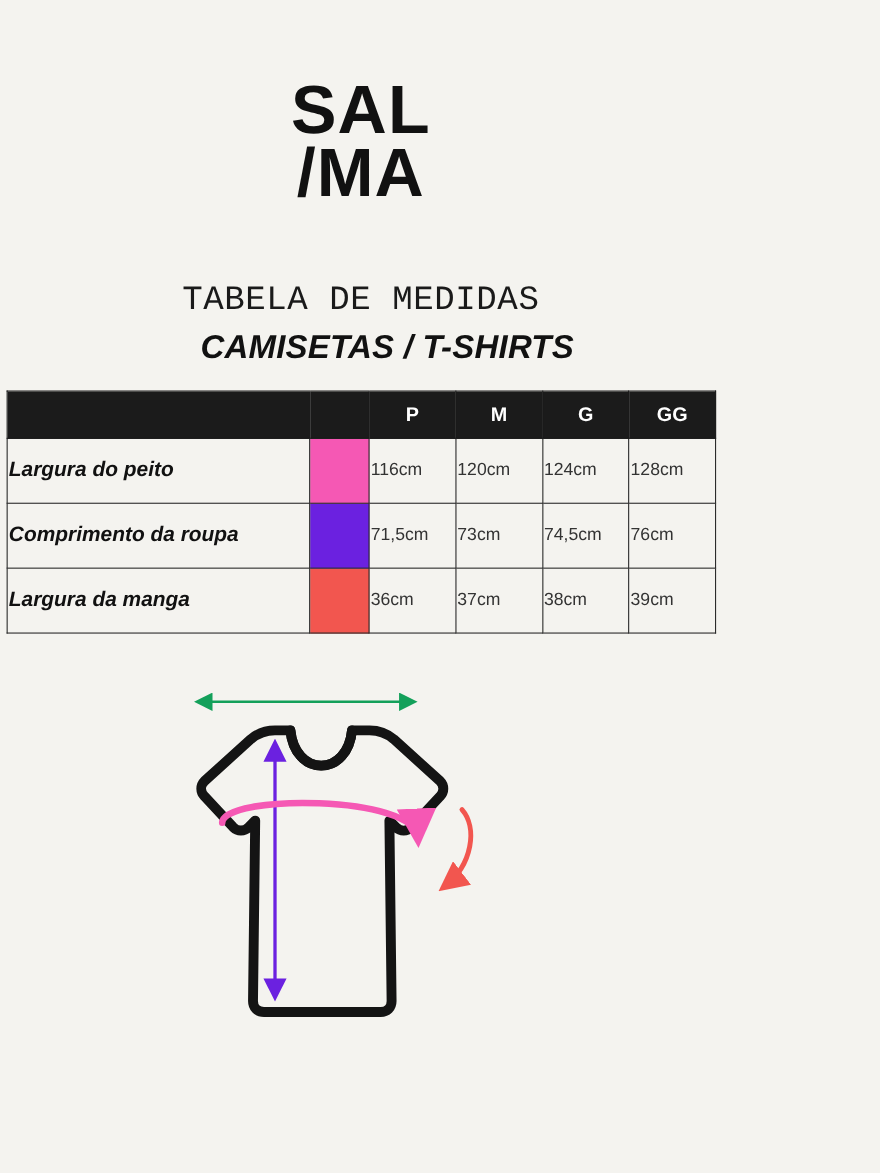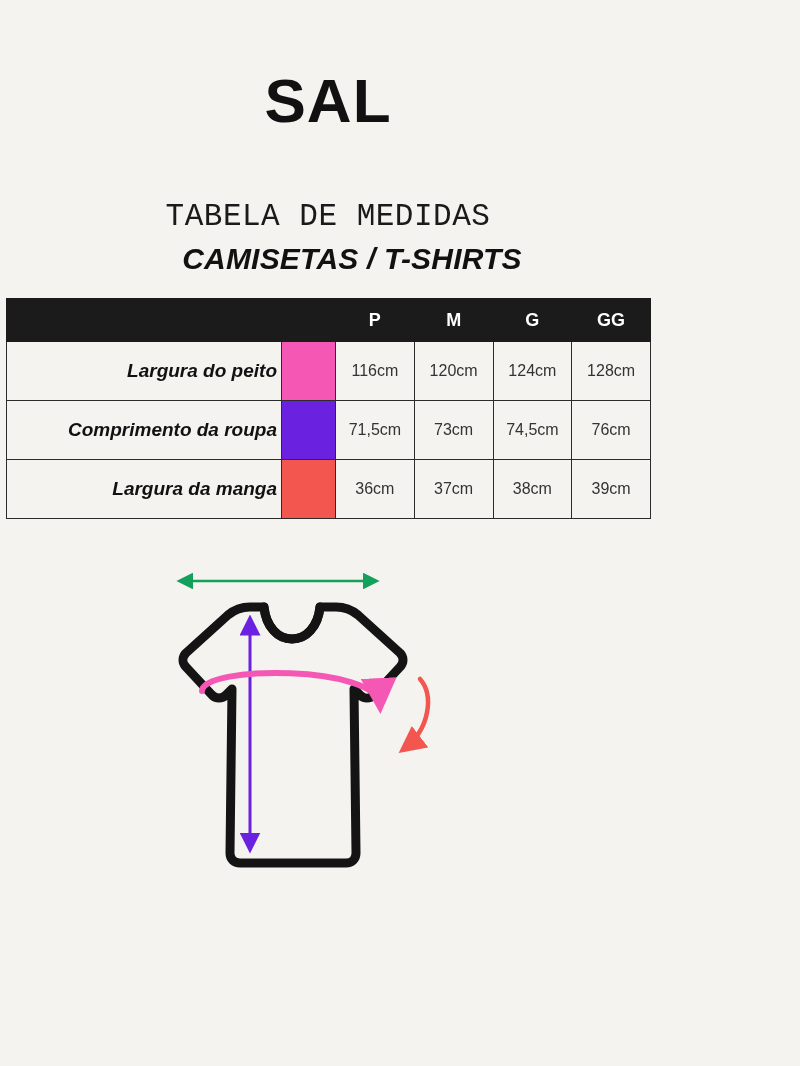--- a/index.html
+++ b/index.html
@@ -94,34 +94,32 @@
   }
 
   col.c-label { width: 275px; }
   col.c-swatch { width: 54px; }
   col.c-size { width: 78.75px; }
 
   td.cell-label {
     font-size: 19px;
     font-style: italic;
     font-weight: 700;
-    text-align: right;
     padding-right: 4px;
     height: 56px;
     color: #111111;
     background: #f4f3ef;
     border-right: none;
   }
   td.cell-swatch {
     padding: 0;
     border-left: none;
     border-right: 1px solid #2b2b2b;
   }
   td.cell-value {
-    text-align: center;
     font-size: 16px;
     color: #333333;
     background: #f4f3ef;
   }
 
   
   .illustration {
     margin-top: 34px;
     width: 320px;
     height: 320px;
@@ -129,20 +127,21 @@
   }
   .illustration svg { display: block; }
 </style>
 </head>
 <body>
 
 <div class="page">
 
   <div class="logo">
     <span class="logo-line-1">SAL</span>
+    <span class="logo-line-2">/MA</span>
   </div>
 
   <div class="title-block">
     <div class="title-main">TABELA DE MEDIDAS</div>
     <div class="title-sub">CAMISETAS / T-SHIRTS</div>
   </div>
 
   <div class="table-wrap">
     <table class="size-table">
       <colgroup>

